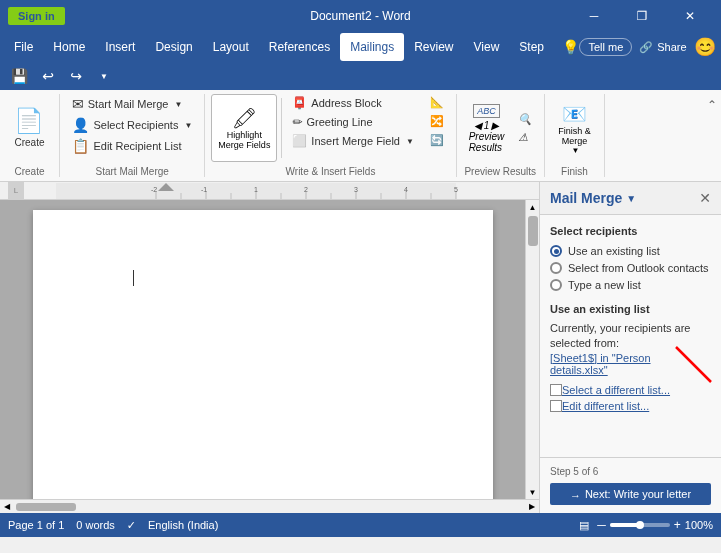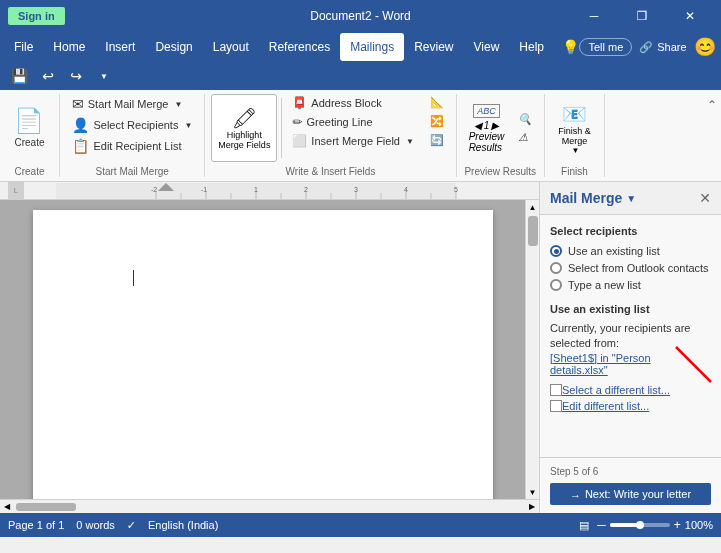--- a/index.html
+++ b/index.html
@@ -24,21 +24,21 @@
       gap: 8px;
     }
     .title-text { font-size: 12px; color: white; }
     .title-bar-controls { display: flex; gap: 2px; }
     .title-btn {
       width: 46px; height: 32px;
       background: transparent; border: none; color: white;
       font-size: 12px; cursor: pointer; display: flex; align-items: center; justify-content: center;
     }
     .sign-in-btn {
-      background: #86efac; color: #2b579a;
+      background: #84cc16; color: #2b579a;
       border: none; padding: 3px 10px; border-radius: 2px;
       font-size: 11px; cursor: pointer; font-weight: 600;
     }
 
     
     .menu-bar {
       background: #2b579a;
       display: flex;
       align-items: center;
       height: 30px;
@@ -305,21 +305,21 @@
 <div class="menu-bar">
   <div class="menu-item">File</div>
   <div class="menu-item">Home</div>
   <div class="menu-item">Insert</div>
   <div class="menu-item">Design</div>
   <div class="menu-item">Layout</div>
   <div class="menu-item">References</div>
   <div class="menu-item active">Mailings</div>
   <div class="menu-item">Review</div>
   <div class="menu-item">View</div>
-  <div class="menu-item">Help</div>
+  <div class="menu-item">Step</div>
   <div style="margin-left:8px;">
     <span style="color:white; font-size:14px;">💡</span>
   </div>
   <div class="tell-me">Tell me</div>
   <div style="margin-left:auto; display:flex; align-items:center; gap:8px;">
     <div style="color:white; font-size:11px; display:flex; align-items:center; gap:4px; cursor:pointer;">
       <span>🔗</span>
       <span>Share</span>
     </div>
     <span style="font-size:18px;">😊</span>

